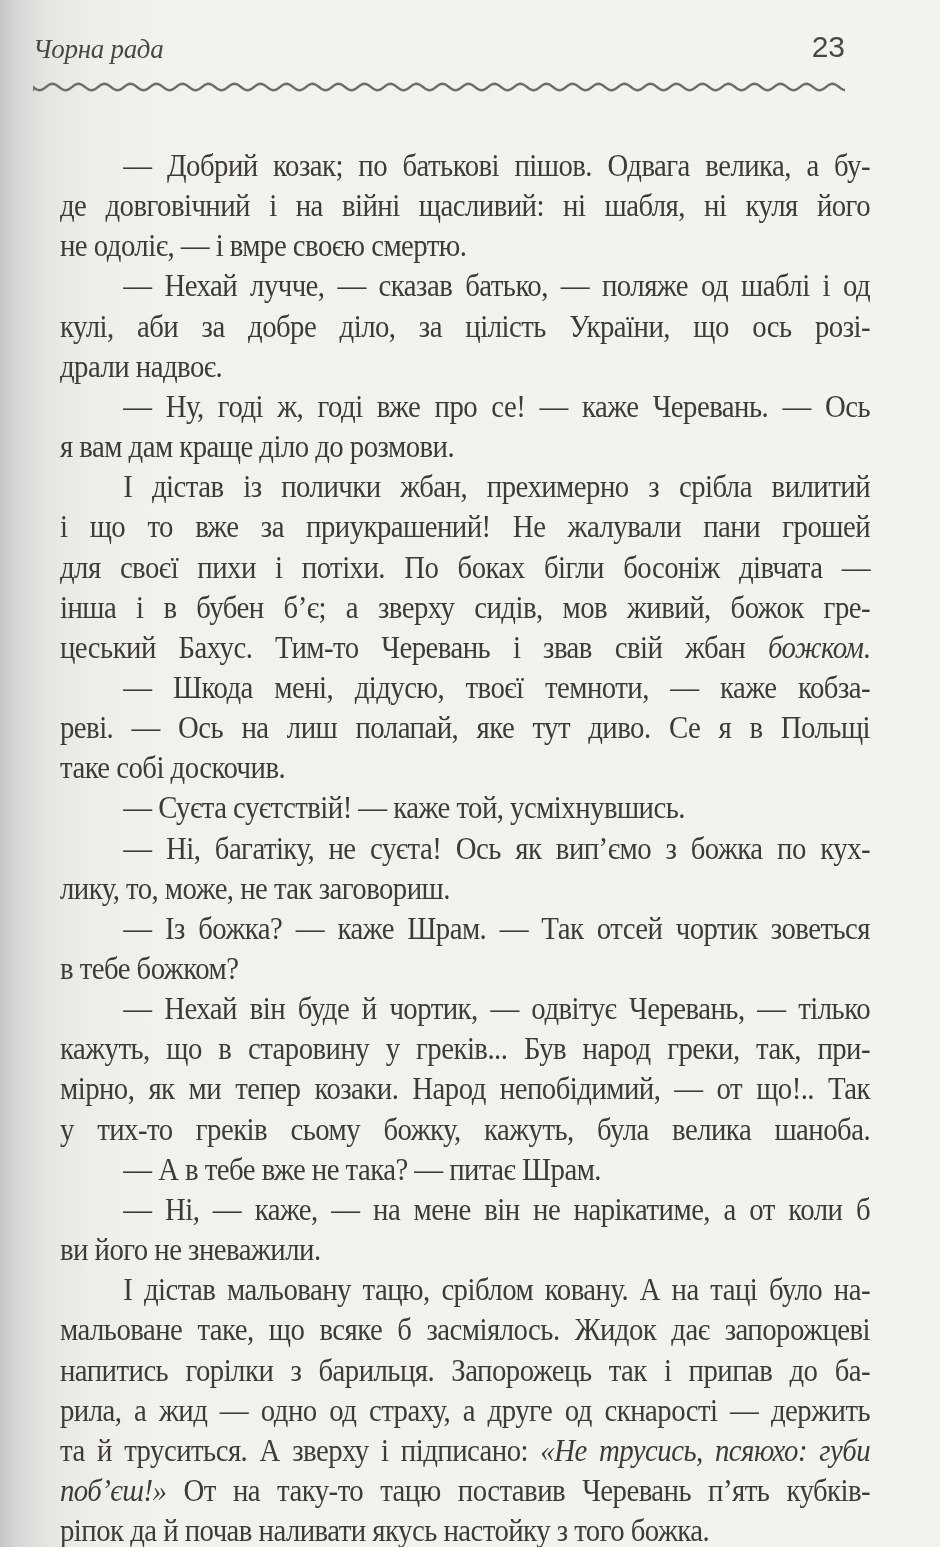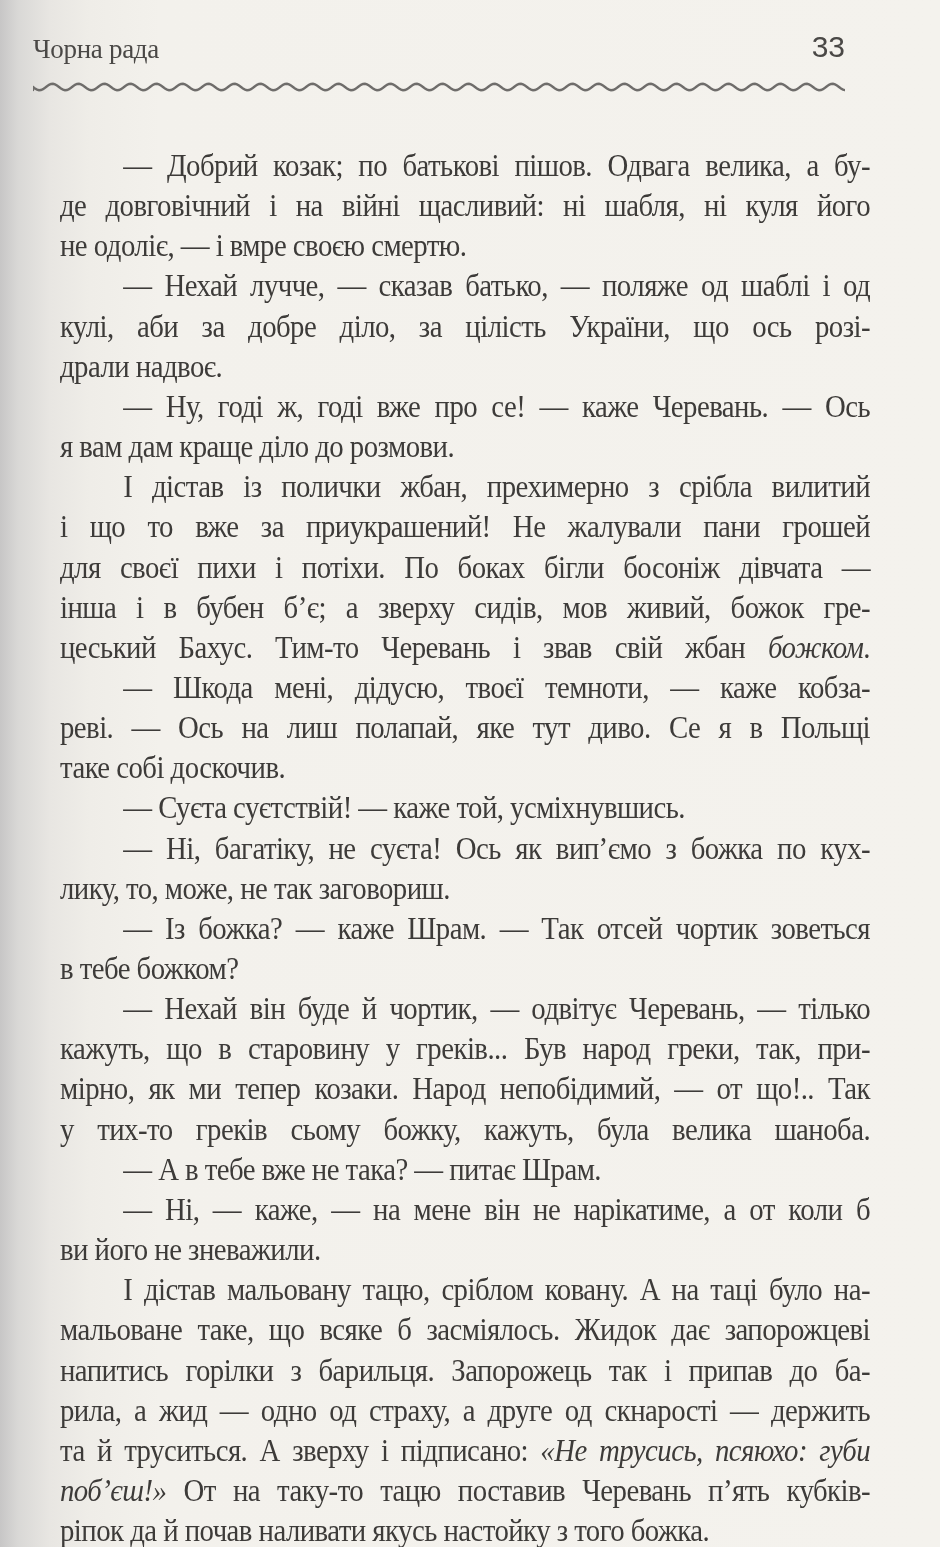--- a/index.html
+++ b/index.html
@@ -29,20 +29,21 @@
       width: 812px;
       height: 40px;
     }
     .book-title {
       position: absolute;
       left: 0;
       top: 8px;
       font-size: 27px;
       letter-spacing: -0.3px;
       color: #4a4846;
+      font-style: italic;
     }
     .page-number {
       position: absolute;
       right: 0;
       top: 4px;
       font-size: 30px;
       color: #4a4846;
       font-family: "Liberation Sans", sans-serif;
       font-weight: normal;
     }
@@ -85,21 +86,21 @@
       font-style: italic;
     }
   </style>
 </head>
 <body>
 
 <div class="page">
 
   <div class="running-head">
     <span class="book-title">Чорна рада</span>
-    <span class="page-number">33</span>
+    <span class="page-number">23</span>
   </div>
 
   <svg class="wavy-rule" viewBox="0 0 812 14" preserveAspectRatio="none">
     <path id="wave" d="M0 10 L0 7.00 L2 8.49 L4 9.63 L6 10.18 L8 9.99 L10 9.12 L12 7.77 L14 6.23 L16 4.88 L18 4.01 L20 3.82 L22 4.37 L24 5.51 L26 7.00 L28 8.49 L30 9.63 L32 10.18 L34 9.99 L36 9.12 L38 7.77 L40 6.23 L42 4.88 L44 4.01 L46 3.82 L48 4.37 L50 5.51 L52 7.00 L54 8.49 L56 9.63 L58 10.18 L60 9.99 L62 9.12 L64 7.77 L66 6.23 L68 4.88 L70 4.01 L72 3.82 L74 4.37 L76 5.51 L78 7.00 L80 8.49 L82 9.63 L84 10.18 L86 9.99 L88 9.12 L90 7.77 L92 6.23 L94 4.88 L96 4.01 L98 3.82 L100 4.37 L102 5.51 L104 7.00 L106 8.49 L108 9.63 L110 10.18 L112 9.99 L114 9.12 L116 7.77 L118 6.23 L120 4.88 L122 4.01 L124 3.82 L126 4.37 L128 5.51 L130 7.00 L132 8.49 L134 9.63 L136 10.18 L138 9.99 L140 9.12 L142 7.77 L144 6.23 L146 4.88 L148 4.01 L150 3.82 L152 4.37 L154 5.51 L156 7.00 L158 8.49 L160 9.63 L162 10.18 L164 9.99 L166 9.12 L168 7.77 L170 6.23 L172 4.88 L174 4.01 L176 3.82 L178 4.37 L180 5.51 L182 7.00 L184 8.49 L186 9.63 L188 10.18 L190 9.99 L192 9.12 L194 7.77 L196 6.23 L198 4.88 L200 4.01 L202 3.82 L204 4.37 L206 5.51 L208 7.00 L210 8.49 L212 9.63 L214 10.18 L216 9.99 L218 9.12 L220 7.77 L222 6.23 L224 4.88 L226 4.01 L228 3.82 L230 4.37 L232 5.51 L234 7.00 L236 8.49 L238 9.63 L240 10.18 L242 9.99 L244 9.12 L246 7.77 L248 6.23 L250 4.88 L252 4.01 L254 3.82 L256 4.37 L258 5.51 L260 7.00 L262 8.49 L264 9.63 L266 10.18 L268 9.99 L270 9.12 L272 7.77 L274 6.23 L276 4.88 L278 4.01 L280 3.82 L282 4.37 L284 5.51 L286 7.00 L288 8.49 L290 9.63 L292 10.18 L294 9.99 L296 9.12 L298 7.77 L300 6.23 L302 4.88 L304 4.01 L306 3.82 L308 4.37 L310 5.51 L312 7.00 L314 8.49 L316 9.63 L318 10.18 L320 9.99 L322 9.12 L324 7.77 L326 6.23 L328 4.88 L330 4.01 L332 3.82 L334 4.37 L336 5.51 L338 7.00 L340 8.49 L342 9.63 L344 10.18 L346 9.99 L348 9.12 L350 7.77 L352 6.23 L354 4.88 L356 4.01 L358 3.82 L360 4.37 L362 5.51 L364 7.00 L366 8.49 L368 9.63 L370 10.18 L372 9.99 L374 9.12 L376 7.77 L378 6.23 L380 4.88 L382 4.01 L384 3.82 L386 4.37 L388 5.51 L390 7.00 L392 8.49 L394 9.63 L396 10.18 L398 9.99 L400 9.12 L402 7.77 L404 6.23 L406 4.88 L408 4.01 L410 3.82 L412 4.37 L414 5.51 L416 7.00 L418 8.49 L420 9.63 L422 10.18 L424 9.99 L426 9.12 L428 7.77 L430 6.23 L432 4.88 L434 4.01 L436 3.82 L438 4.37 L440 5.51 L442 7.00 L444 8.49 L446 9.63 L448 10.18 L450 9.99 L452 9.12 L454 7.77 L456 6.23 L458 4.88 L460 4.01 L462 3.82 L464 4.37 L466 5.51 L468 7.00 L470 8.49 L472 9.63 L474 10.18 L476 9.99 L478 9.12 L480 7.77 L482 6.23 L484 4.88 L486 4.01 L488 3.82 L490 4.37 L492 5.51 L494 7.00 L496 8.49 L498 9.63 L500 10.18 L502 9.99 L504 9.12 L506 7.77 L508 6.23 L510 4.88 L512 4.01 L514 3.82 L516 4.37 L518 5.51 L520 7.00 L522 8.49 L524 9.63 L526 10.18 L528 9.99 L530 9.12 L532 7.77 L534 6.23 L536 4.88 L538 4.01 L540 3.82 L542 4.37 L544 5.51 L546 7.00 L548 8.49 L550 9.63 L552 10.18 L554 9.99 L556 9.12 L558 7.77 L560 6.23 L562 4.88 L564 4.01 L566 3.82 L568 4.37 L570 5.51 L572 7.00 L574 8.49 L576 9.63 L578 10.18 L580 9.99 L582 9.12 L584 7.77 L586 6.23 L588 4.88 L590 4.01 L592 3.82 L594 4.37 L596 5.51 L598 7.00 L600 8.49 L602 9.63 L604 10.18 L606 9.99 L608 9.12 L610 7.77 L612 6.23 L614 4.88 L616 4.01 L618 3.82 L620 4.37 L622 5.51 L624 7.00 L626 8.49 L628 9.63 L630 10.18 L632 9.99 L634 9.12 L636 7.77 L638 6.23 L640 4.88 L642 4.01 L644 3.82 L646 4.37 L648 5.51 L650 7.00 L652 8.49 L654 9.63 L656 10.18 L658 9.99 L660 9.12 L662 7.77 L664 6.23 L666 4.88 L668 4.01 L670 3.82 L672 4.37 L674 5.51 L676 7.00 L678 8.49 L680 9.63 L682 10.18 L684 9.99 L686 9.12 L688 7.77 L690 6.23 L692 4.88 L694 4.01 L696 3.82 L698 4.37 L700 5.51 L702 7.00 L704 8.49 L706 9.63 L708 10.18 L710 9.99 L712 9.12 L714 7.77 L716 6.23 L718 4.88 L720 4.01 L722 3.82 L724 4.37 L726 5.51 L728 7.00 L730 8.49 L732 9.63 L734 10.18 L736 9.99 L738 9.12 L740 7.77 L742 6.23 L744 4.88 L746 4.01 L748 3.82 L750 4.37 L752 5.51 L754 7.00 L756 8.49 L758 9.63 L760 10.18 L762 9.99 L764 9.12 L766 7.77 L768 6.23 L770 4.88 L772 4.01 L774 3.82 L776 4.37 L778 5.51 L780 7.00 L782 8.49 L784 9.63 L786 10.18 L788 9.99 L790 9.12 L792 7.77 L794 6.23 L796 4.88 L798 4.01 L800 3.82 L802 4.37 L804 5.51 L806 7.00 L808 8.49 L810 9.63 L812 10.18" fill="none" stroke="#6f6d6b" stroke-width="2.4" stroke-linecap="round"></path>
   </svg>
 
   <div class="text-block" id="text-block">
       <div class="line indent" style="top: 0px;"><span>— Добрий козак; по батькові пішов. Одвага велика, а бу-</span></div>
       <div class="line" style="top: 40.15px;"><span>де довговічний і на війні щасливий: ні шабля, ні куля його</span></div>
       <div class="line last" style="top: 80.3px;"><span>не одоліє, — і вмре своєю смертю.</span></div>

